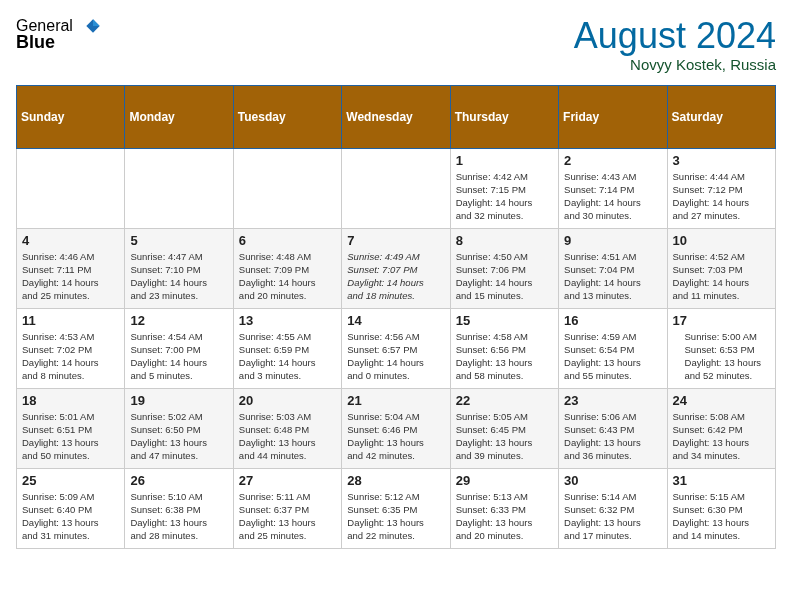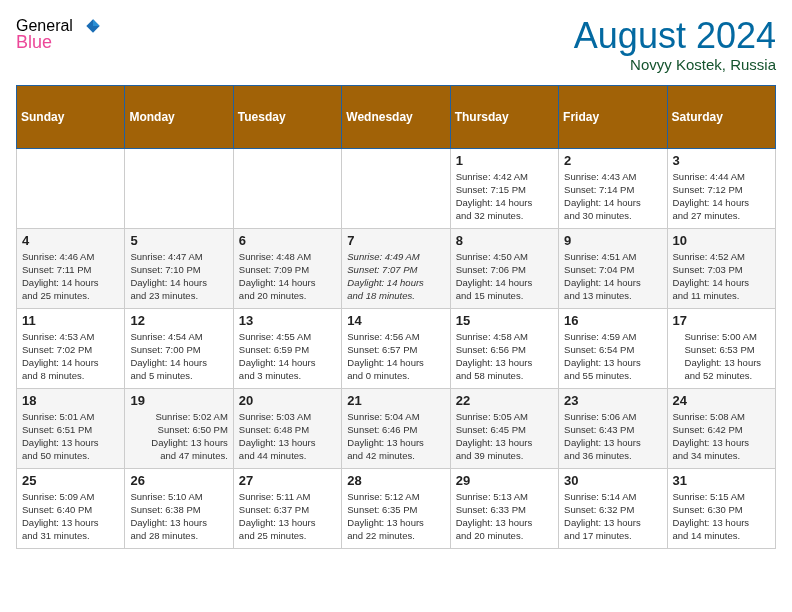--- a/index.html
+++ b/index.html
@@ -91,21 +91,21 @@
 
 <div class="header">
   <div class="logo">
     <div class="logo-text">
       <span>General</span>
       <svg class="logo-icon" viewBox="0 0 24 24" fill="none">
         <path d="M12 4 L20 12 L12 20 L4 12 Z" fill="#1a6db5"></path>
         <path d="M12 4 L20 12 L12 12 Z" fill="#2a8fd5"></path>
       </svg>
     </div>
-    <span style="color:#ec4899;font-weight:normal;font-size:18px;margin-top:-4px;">Blue</span>
+    <span style="color:#000000;font-weight:bold;font-size:18px;margin-top:-4px;">Blue</span>
   </div>
   <div class="title-section">
     <div class="month-year">August 2024</div>
     <div class="location">Novyy Kostek, Russia</div>
   </div>
 </div>
 
 <table>
   <thead>
     <tr>
@@ -251,21 +251,21 @@
       <tr>
         <td>
           <div class="day-number">18</div>
           <div class="day-detail" style="white-space: pre-line;">Sunrise: 5:01 AM
 Sunset: 6:51 PM
 Daylight: 13 hours
 and 50 minutes.</div>
         </td>
         <td>
           <div class="day-number">19</div>
-          <div class="day-detail" style="white-space: pre-line; text-align: right;">Sunrise: 5:02 AM
+          <div class="day-detail" style="white-space: pre-line;">Sunrise: 5:02 AM
 Sunset: 6:50 PM
 Daylight: 13 hours
 and 47 minutes.</div>
         </td>
         <td>
           <div class="day-number">20</div>
           <div class="day-detail" style="white-space: pre-line;">Sunrise: 5:03 AM
 Sunset: 6:48 PM
 Daylight: 13 hours
 and 44 minutes.</div>

